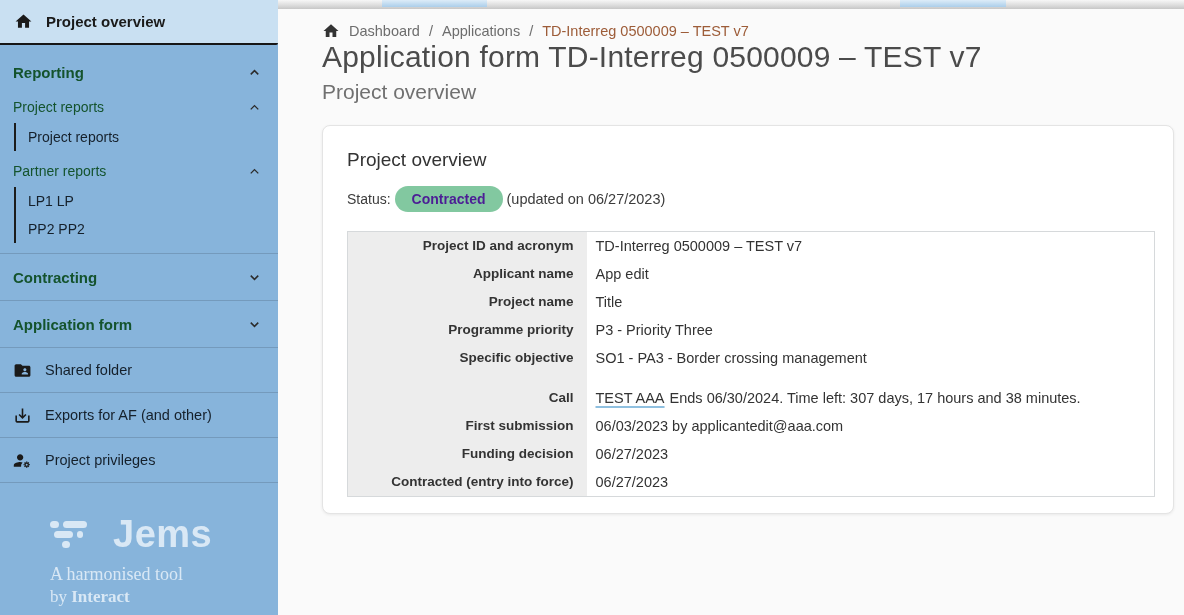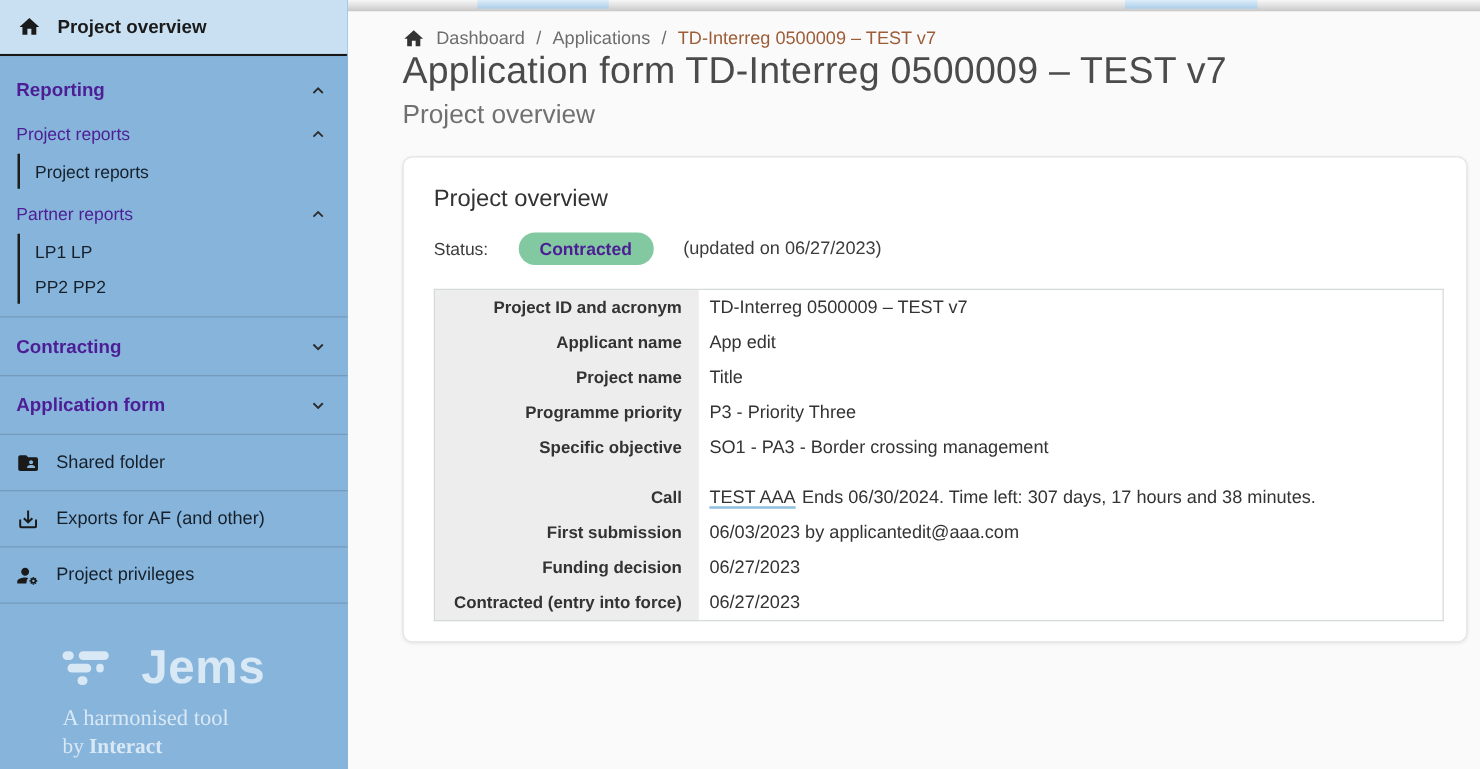--- a/index.html
+++ b/index.html
@@ -18,21 +18,21 @@
   }
   .sidebar-header {
     height:45px; background:var(--sidebar-header-bg,#c9e0f2);
     border-bottom:2px solid #161616;
     display:flex; align-items:center; gap:13px; padding:0 14px;
     font-size:15px; font-weight:600; color:#1a1a1a; cursor:pointer;
     border-bottom-right-radius:2px;
   }
   .nav-section-row {
     display:flex; align-items:center; justify-content:space-between;
-    padding:0 16px 0 13px; cursor:pointer; color:#4c1d95;
+    padding:0 16px 0 13px; cursor:pointer; color:#14532d;
   }
   .nav-bold { font-weight:700; font-size:15px; }
   .nav-plain { font-weight:400; font-size:14px; }
   .row-reporting { margin-top:12px; height:30px; }
   .row-sub-head { height:28px; margin-top:6px; }
   .sub-group {
     margin:2px 0 2px 14px; border-left:2px solid #1c1c1c; padding-left:12px;
   }
   .sub-item {
     height:28px; display:flex; align-items:center;
@@ -87,31 +87,31 @@
   .page-title { font-size:30px; font-weight:300; color:#4b4b4b; letter-spacing:0.2px; }
   .page-subtitle { margin-top:6px; font-size:21px; font-weight:300; color:#707070; }
 
   .card {
     margin-top:21px; width:852px;
     background:#fff; border:1px solid #e4e4e4; border-radius:8px;
     box-shadow:0 1px 3px rgba(0,0,0,0.07);
     padding:23px 20px 16px 24px;
   }
   .card-title { font-size:19px; font-weight:400; color:#333; }
-  .status-row { margin-top:15px; display:flex; align-items:center; gap:24px; font-size:14px; color:#3c3c3c; }
+  .status-row { margin-top:15px; display:flex; align-items:center; gap:4px; font-size:14px; color:#3c3c3c; }
   .status-badge {
     background:var(--status-green,#82c8a0); color:#4c1d95;
     font-size:14px; font-weight:600;
     padding:5px 17px; border-radius:16px;
   }
   .status-note { font-size:14.5px; color:#3c3c3c; }
 
   table.overview { margin-top:19px; width:808px; border-collapse:collapse; border:1px solid #d6d9db; }
   table.overview th {
-    width:211px; background:var(--table-label-bg,#ededed);
+    width:239px; background:var(--table-label-bg,#ededed);
     text-align:right; vertical-align:middle;
     font-size:13.5px; font-weight:700; color:#333;
     padding:4px 13px; line-height:20px; white-space:nowrap;
   }
   table.overview td {
     font-size:14.5px; color:#333; padding:4px 9px; line-height:20px; vertical-align:middle;
   }
   tr.spaced th, tr.spaced td { padding-top:16px; }
   .call-link {
     color:#333; text-decoration:underline;

